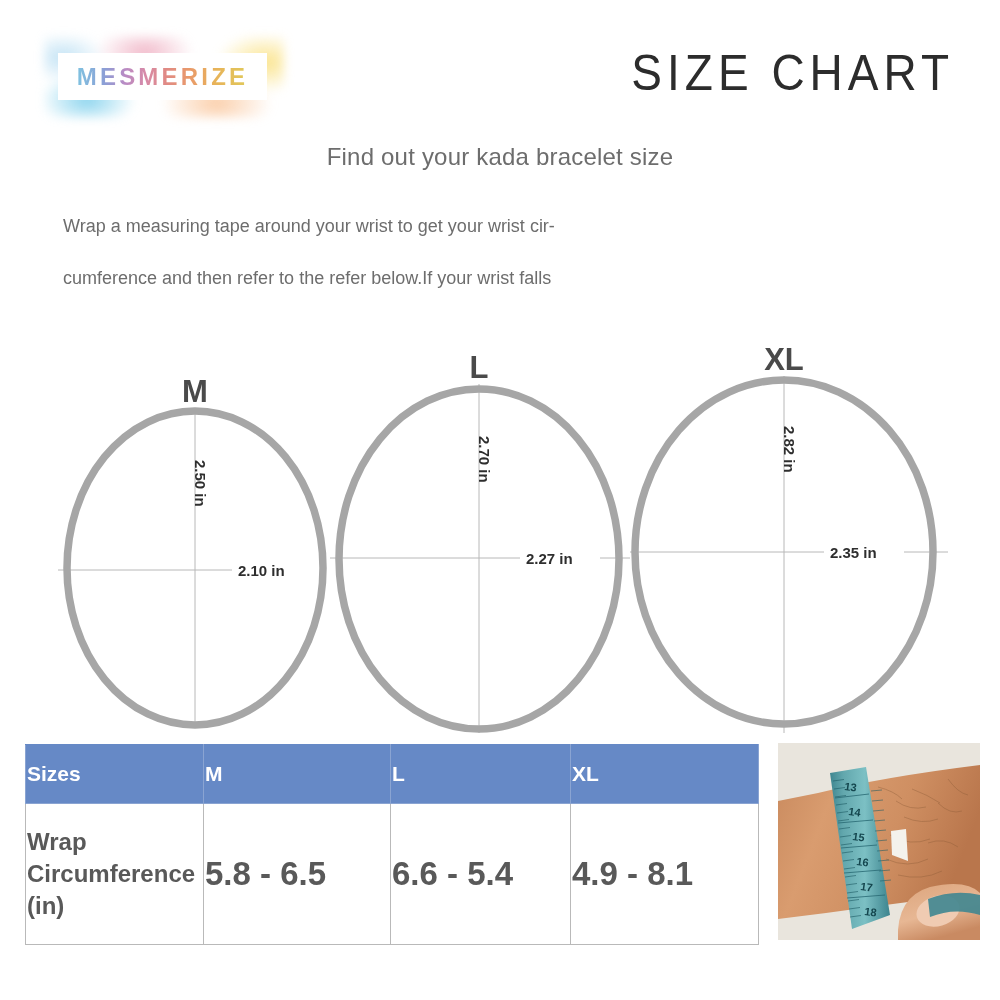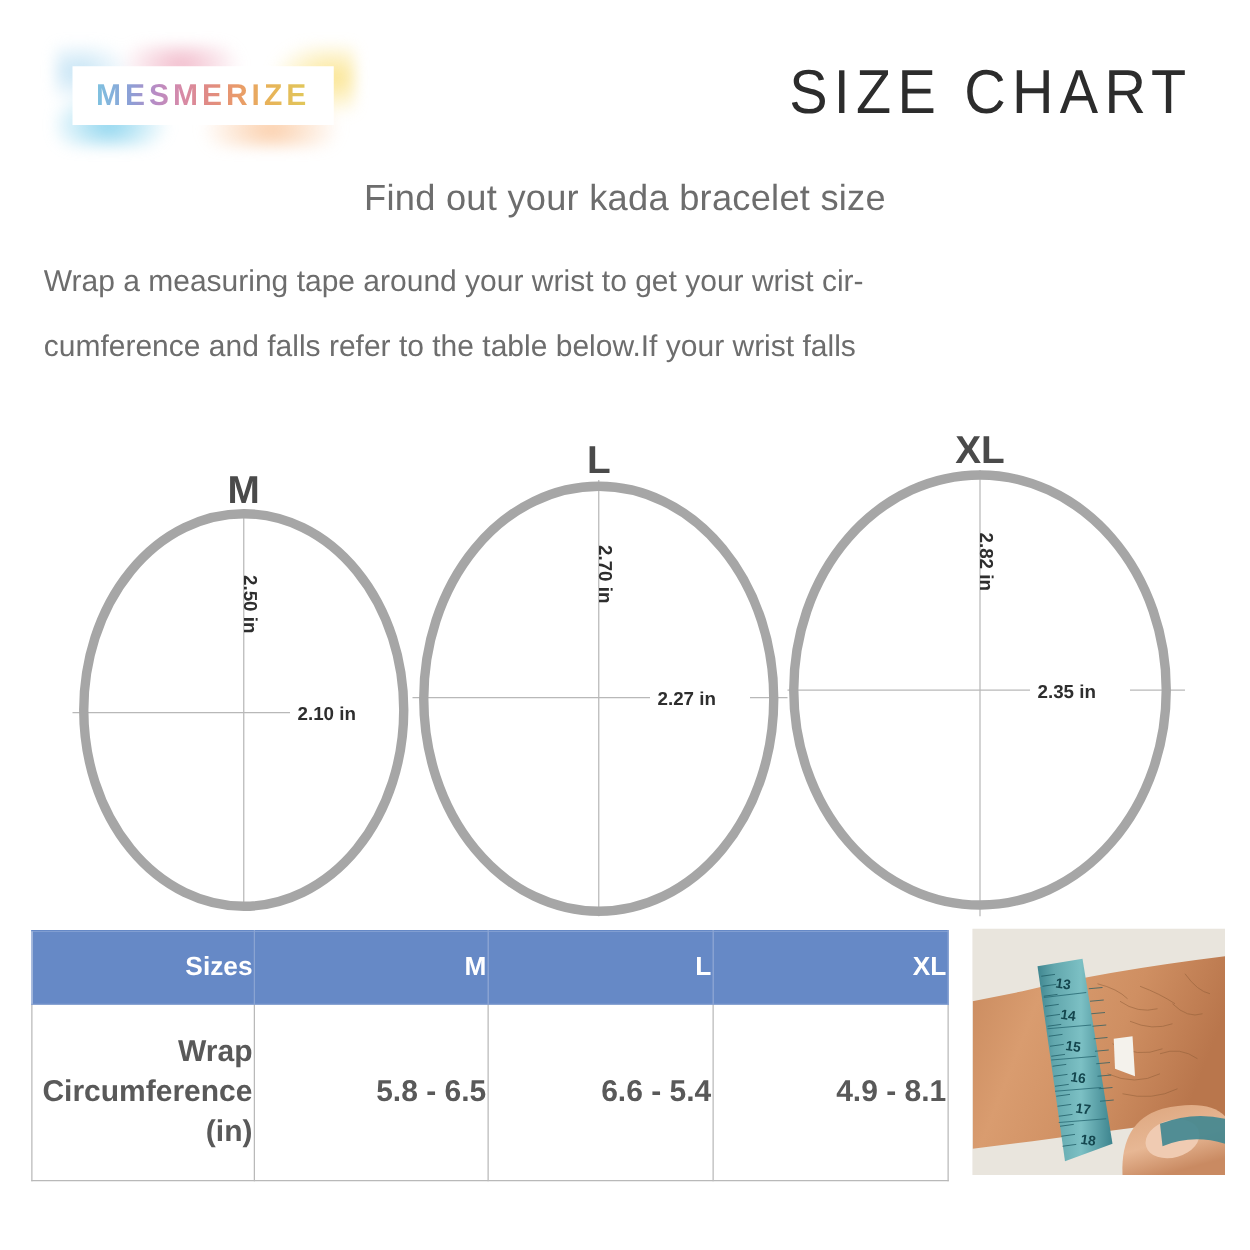--- a/index.html
+++ b/index.html
@@ -76,32 +76,32 @@
     font-family: "Liberation Sans", sans-serif;
     transform: scaleY(1.08);
     transform-origin: right top;
   }
 
   #headline {
     position: absolute;
     left: 0; right: 0;
     top: 143px;
     text-align: center;
-    font-size: 29px;
+    font-size: 24px;
     color: #6d6d6d;
     font-weight: 400;
     letter-spacing: 0.2px;
   }
 
   #intro {
     position: absolute;
-    left: 35px;
+    left: 63px;
     top: 200px;
     width: 906px;
-    font-size: 24px;
+    font-size: 18px;
     line-height: 52px;
     color: #6d6d6d;
     text-align: left;
   }
   #intro .line { display: block; white-space: nowrap; }
 
   
   #diagrams {
     position: absolute;
     left: 0; top: 340px;
@@ -136,36 +136,36 @@
   #size-table {
     position: absolute;
     left: 25px;
     top: 744px;
     width: 733px;
     border-collapse: collapse;
     table-layout: fixed;
   }
   #size-table th, #size-table td {
     border: 1px solid #b9b9b9;
-    text-align: right;
+    text-align: left;
     vertical-align: middle;
   }
   #size-table thead th {
     background: #6689c6;
     color: #ffffff;
     font-size: 21px;
     font-weight: 700;
     height: 56px;
     border-color: #8aa4d2;
     border-top-color: #6689c6;
   }
   #size-table tbody td {
     color: #595959;
     font-weight: 700;
-    font-size: 24px;
+    font-size: 33px;
     height: 138px;
     line-height: 32px;
     background: #ffffff;
   }
   #size-table tbody td.label-cell {
     font-size: 24px;
   }
   #col-sizes  { width: 178px; }
   #col-m      { width: 187px; }
   #col-l      { width: 180px; }
@@ -192,21 +192,21 @@
     <span id="logo-text">MESMERIZE</span>
   </div>
 </div>
 
 <div id="size-chart-title">SIZE CHART</div>
 
 <div id="headline">Find out your kada bracelet size</div>
 
 <div id="intro">
   <span class="line">Wrap a measuring tape around your wrist to get your wrist cir-</span>
-  <span class="line">cumference and falls refer to the table below.If your wrist falls</span>
+  <span class="line">cumference and then refer to the refer below.If your wrist falls</span>
 </div>
 
 <div id="diagrams">
   <svg width="1000" height="400" viewBox="0 0 1000 400" xmlns="http://www.w3.org/2000/svg">
 
     <g>
       <line class="cross-line" x1="58" y1="230" x2="310" y2="230"></line>
       <line class="cross-line" x1="195" y1="70" x2="195" y2="388"></line>
       <ellipse class="oval-ring" cx="195" cy="228" rx="128" ry="157"></ellipse>
       <text class="oval-label" x="195" y="62">M</text>

